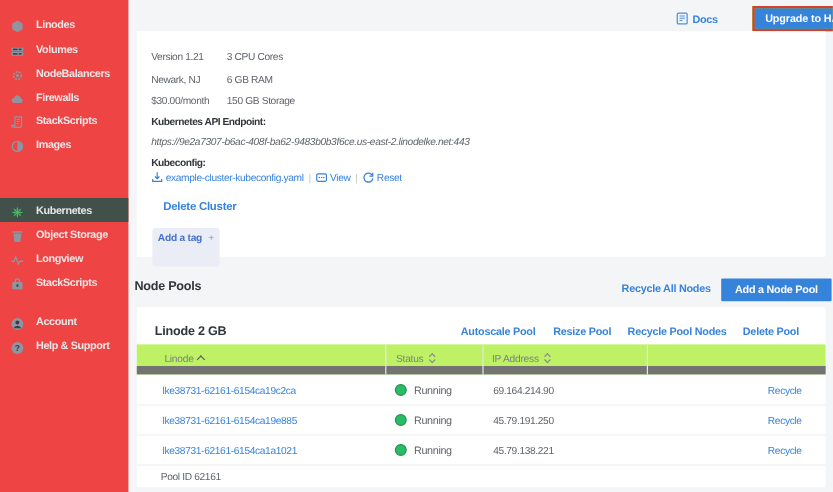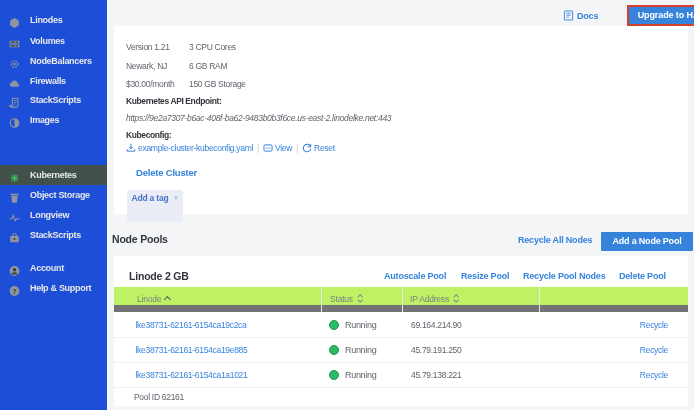--- a/index.html
+++ b/index.html
@@ -1,21 +1,21 @@
 <!DOCTYPE html>
 <html><head>
 <meta charset="utf-8">
 <style>
 * { margin:0; padding:0; box-sizing:border-box; }
 html,body { width:694px; height:410px; overflow:hidden; }
 body { font-family:"Liberation Sans", sans-serif; background:#f4f5f6; position:relative; }
 .abs { position:absolute; }
 
 
-#sidebar { position:absolute; left:0; top:0; width:107px; height:410px; background:#1d4ed8; }
+#sidebar { position:absolute; left:0; top:0; width:107px; height:410px; background:#ef4444; }
 .nav-item { position:absolute; left:0; width:107px; height:20px; }
 .nav-item .ic { position:absolute; left:9px; top:50%; transform:translateY(-50%); width:11px; height:11px; }
 .nav-item .lbl { position:absolute; left:30px; top:50%; transform:translateY(-50%); font-size:9px; font-weight:bold; color:#e7e8ea; letter-spacing:-0.3px; white-space:nowrap; }
 .nav-item.active { background:#41514a; }
 
 
 #main { position:absolute; left:107px; top:0; width:587px; height:410px; }
 
 .card { position:absolute; left:7px; width:574px; background:#fff; border-radius:1px; }
 

